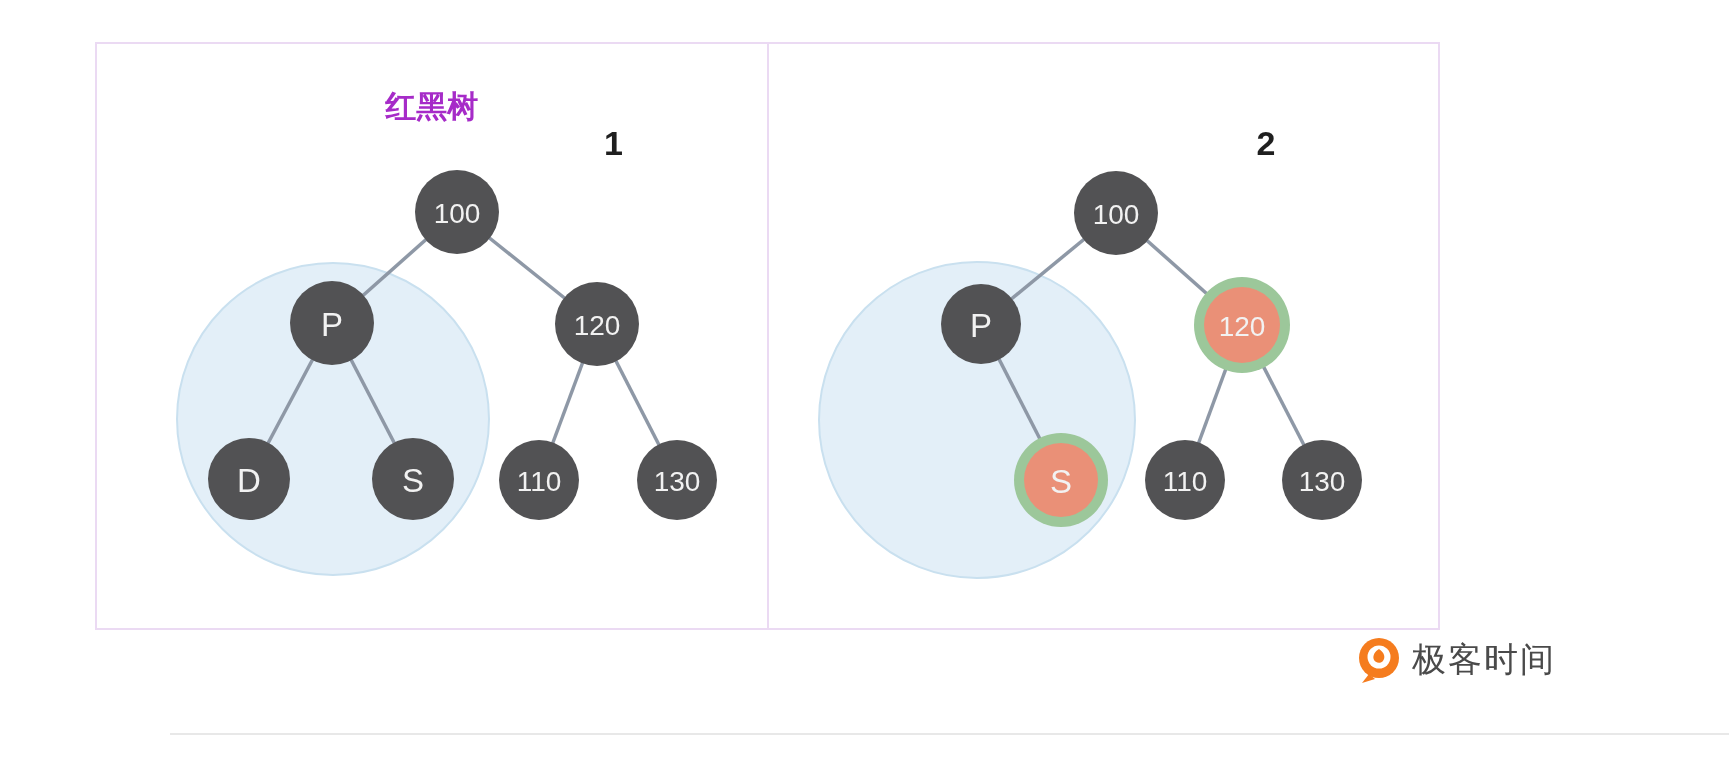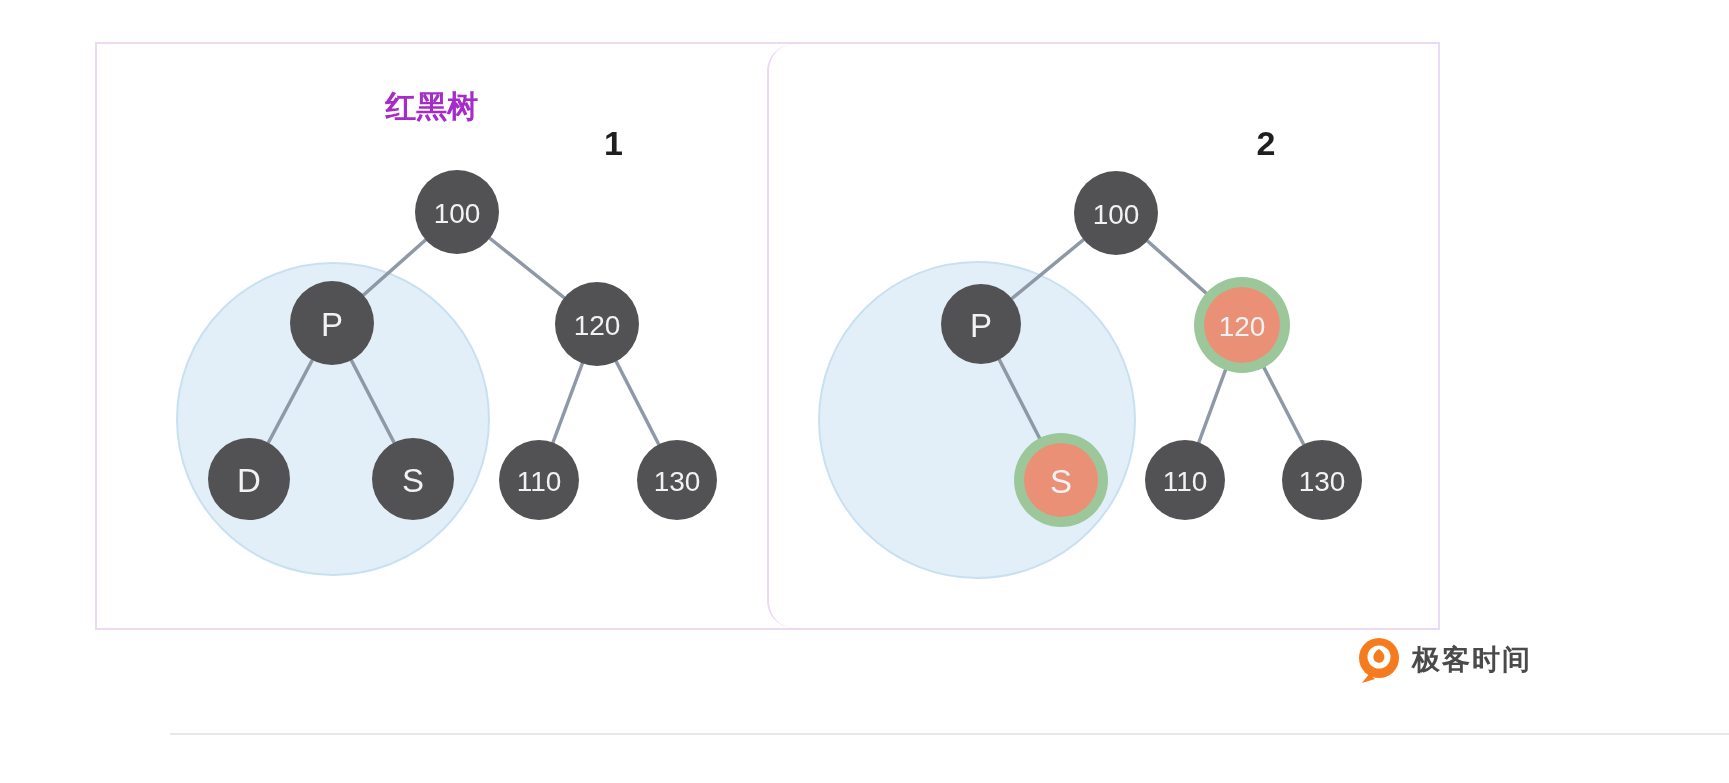--- a/index.html
+++ b/index.html
@@ -11,21 +11,21 @@
     overflow: hidden;
     font-family: "Liberation Sans", sans-serif;
   }
   .panels {
     position: absolute; left: 95px; top: 42px;
     width: 1345px; height: 588px;
     display: flex;
     border: 2px solid var(--panel-border, #ebdaf3);
     background: #ffffff;
   }
-  .panel { position: relative; flex: 1 1 0; border-radius: 27px; }
+  .panel { position: relative; flex: 1 1 0; }
   .panel + .panel { border-left: 2px solid var(--panel-border, #ebdaf3); }
   .panel-title {
     position: relative; z-index: 2;
     margin: 42px 0 0 0;
     text-align: center;
     font-size: 31px; font-weight: 700;
     color: var(--title, #a62bc8);
   }
   .step-number {
     position: absolute; z-index: 2;
@@ -34,21 +34,21 @@
     color: var(--step-number, #1f1f1f);
   }
   .panel:nth-child(2) .step-number { left: 488px; }
   .tree-svg { position: absolute; left: 0; top: 0; z-index: 1; }
   .brand {
     position: absolute; left: 1356px; top: 636px;
     display: flex; align-items: center; gap: 10px;
   }
   .logo-mark { display: inline-flex; width: 46px; height: 48px; }
   .logo-text {
-    font-size: 28px; font-weight: 700;
+    font-size: 34px; font-weight: 400;
     color: var(--logo-text-color, #4a4a4a);
     letter-spacing: 2px;
     white-space: nowrap;
   }
   .bottom-rule {
     position: absolute; left: 170px; top: 733px;
     width: 1559px; height: 2px;
     background: var(--rule, #e8e8e8);
   }
 </style>

